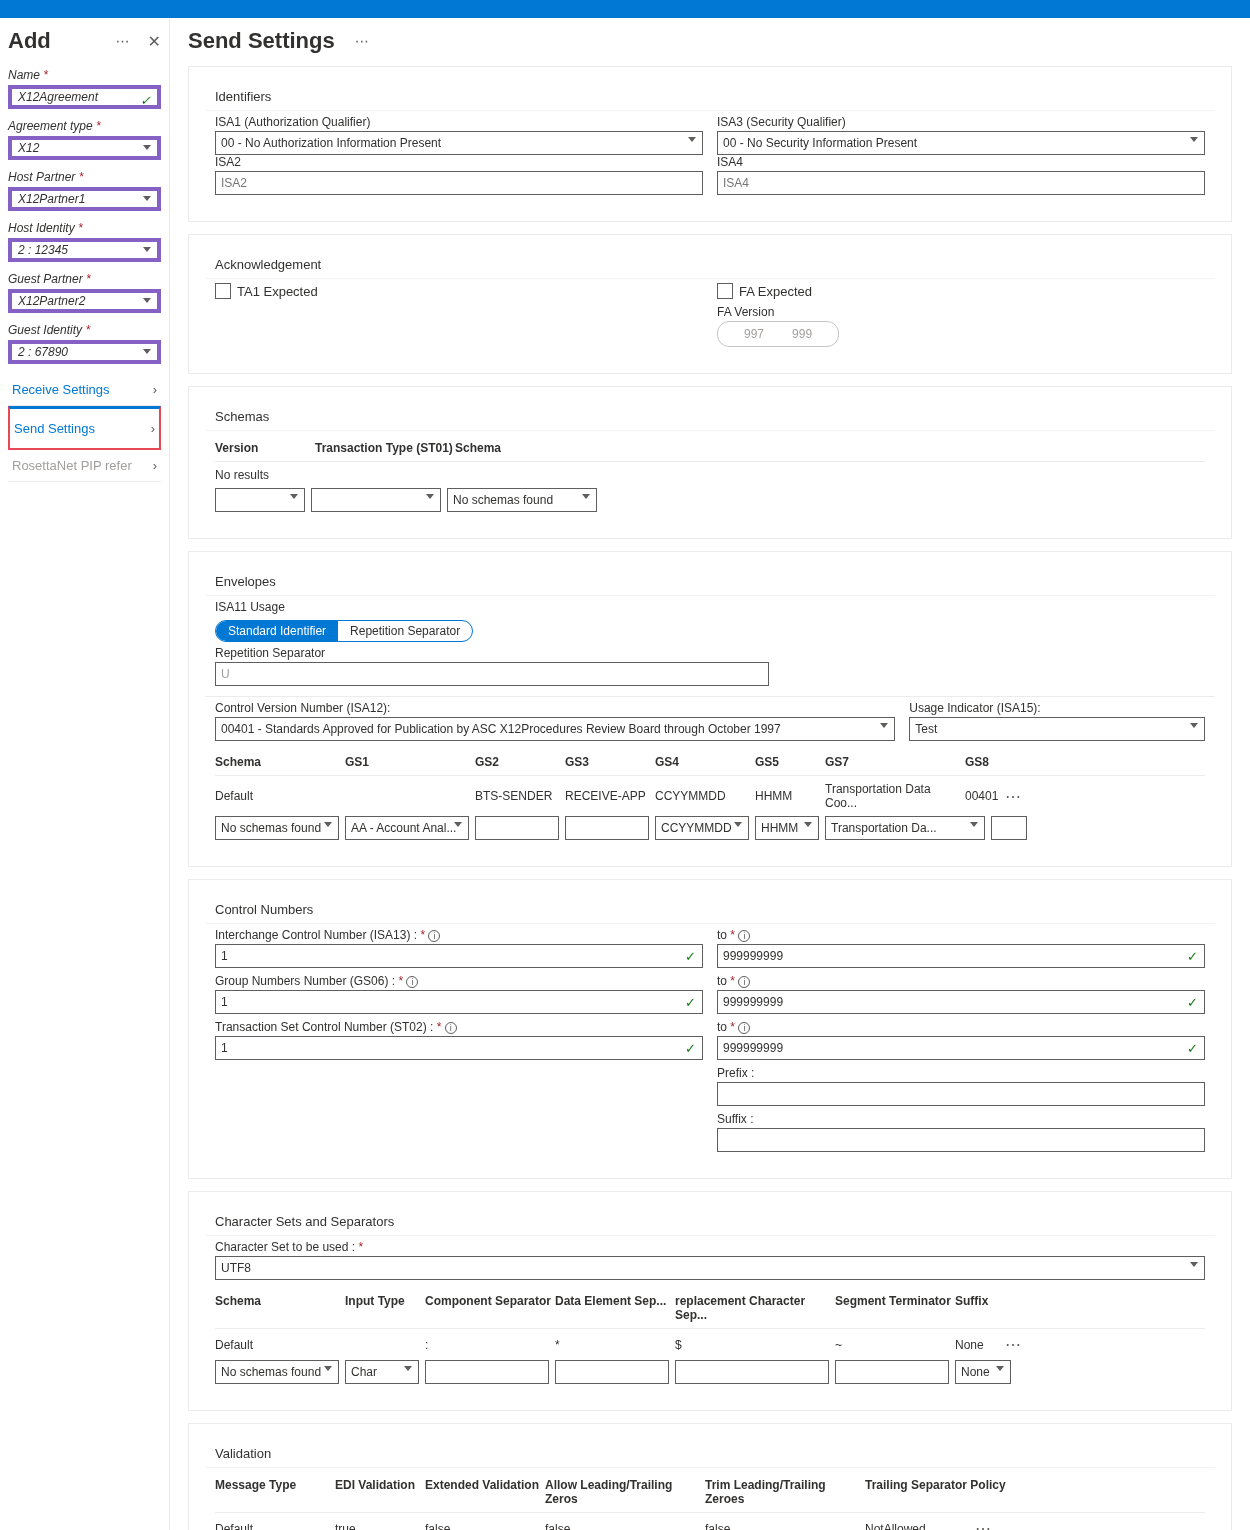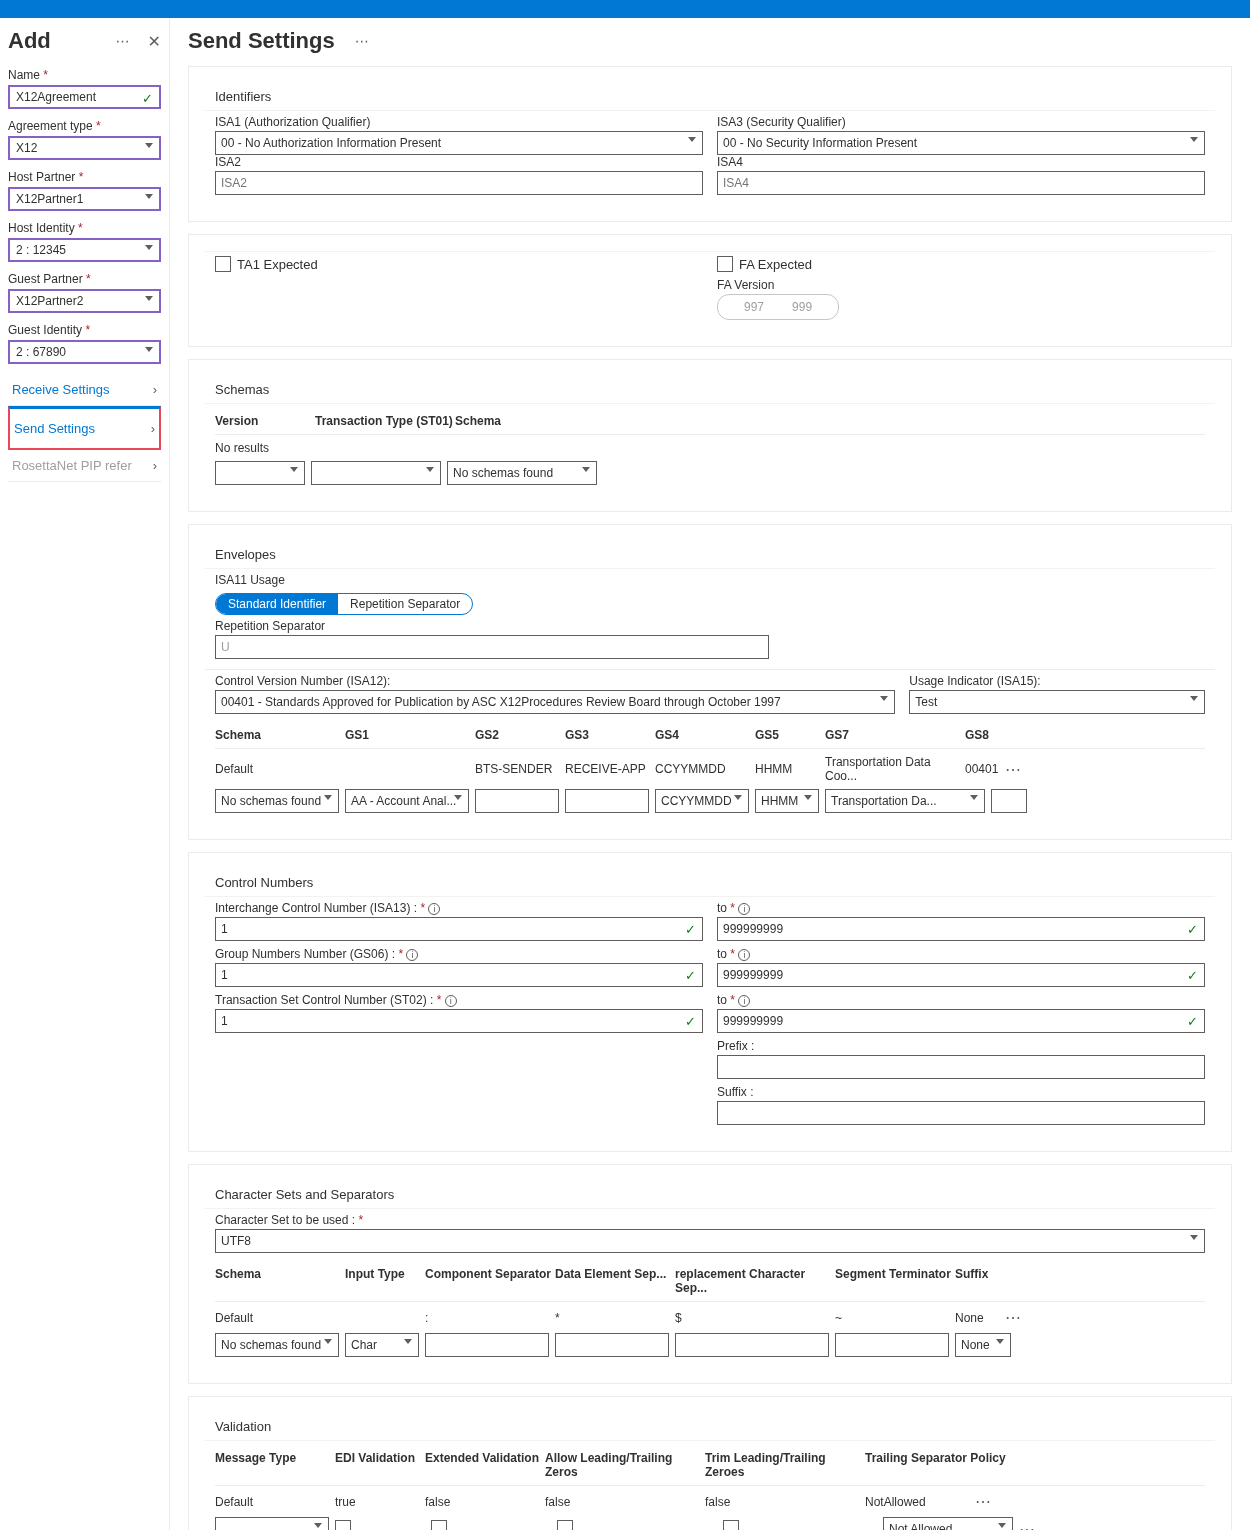--- a/index.html
+++ b/index.html
@@ -4,25 +4,25 @@
 <style>
 * { box-sizing: border-box; margin: 0; padding: 0; font-family: "Segoe UI", Arial, sans-serif; }
 body { background: #fff; color: #323130; font-size: 13px; }
 .topbar { height: 18px; background: #0078d4; }
 .main { display: flex; }
 .sidebar { width: 170px; padding: 10px 8px; border-right: 1px solid #edebe9; flex-shrink: 0; }
 .sidebar-header { display: flex; justify-content: space-between; align-items: center; margin-bottom: 14px; }
 .sidebar-title { font-size: 22px; font-weight: 600; }
 .more-dots { font-size: 14px; color: #605e5c; padding: 0 6px; cursor: pointer; }
 .close-x { font-size: 16px; color: #605e5c; cursor: pointer; }
-.field-group { margin-bottom: 10px; }
+.field-group { margin-bottom: 10px; font-style: italic; }
 .field-label { font-size: 12px; margin-bottom: 3px; display: block; }
 .req { color: #a4262c; }
 .select-box, .text-box {
-  width: 100%; height: 24px; border: 2px solid #14b8a6; padding: 0 22px 0 6px;
+  width: 100%; height: 24px; border: 4px solid #14b8a6; padding: 0 22px 0 6px;
   font-size: 12px; position: relative; display: flex; align-items: center; background: #fff;
 }
 .select-box.purple { border-color: #8661c5; }
 .chev { position: absolute; right: 6px; top: 5px; width: 0; height: 0;
   border-left: 4px solid transparent; border-right: 4px solid transparent; border-top: 5px solid #605e5c; }
 .check-mark { position: absolute; right: 6px; top: 4px; color: #107c10; font-size: 13px; }
 .nav-item { display: flex; justify-content: space-between; align-items: center;
   padding: 8px 4px; font-size: 13px; color: #0078d4; border-bottom: 1px solid #edebe9; cursor: pointer; }
 .nav-item.active { border: 2px solid #e74856; border-top: 3px solid #0078d4; padding: 12px 4px; }
 .nav-item.disabled { color: #a19f9d; }
@@ -158,20 +158,21 @@
           </div>
           <div class="col">
             <span class="label-sm">ISA4</span>
             <input class="input-sm" placeholder="ISA4" style="">
           </div>
         </div>
       </div>
     </div>
 
     <div class="section">
+      <div class="section-title">Acknowledgement</div>
       <div class="section-body">
         <div class="row2">
           <div class="col">
             <div class="check-row">
                 <span class="check"></span>
                 <span>TA1 Expected</span>
               </div>
           </div>
           <div class="col">
             <div class="check-row">

